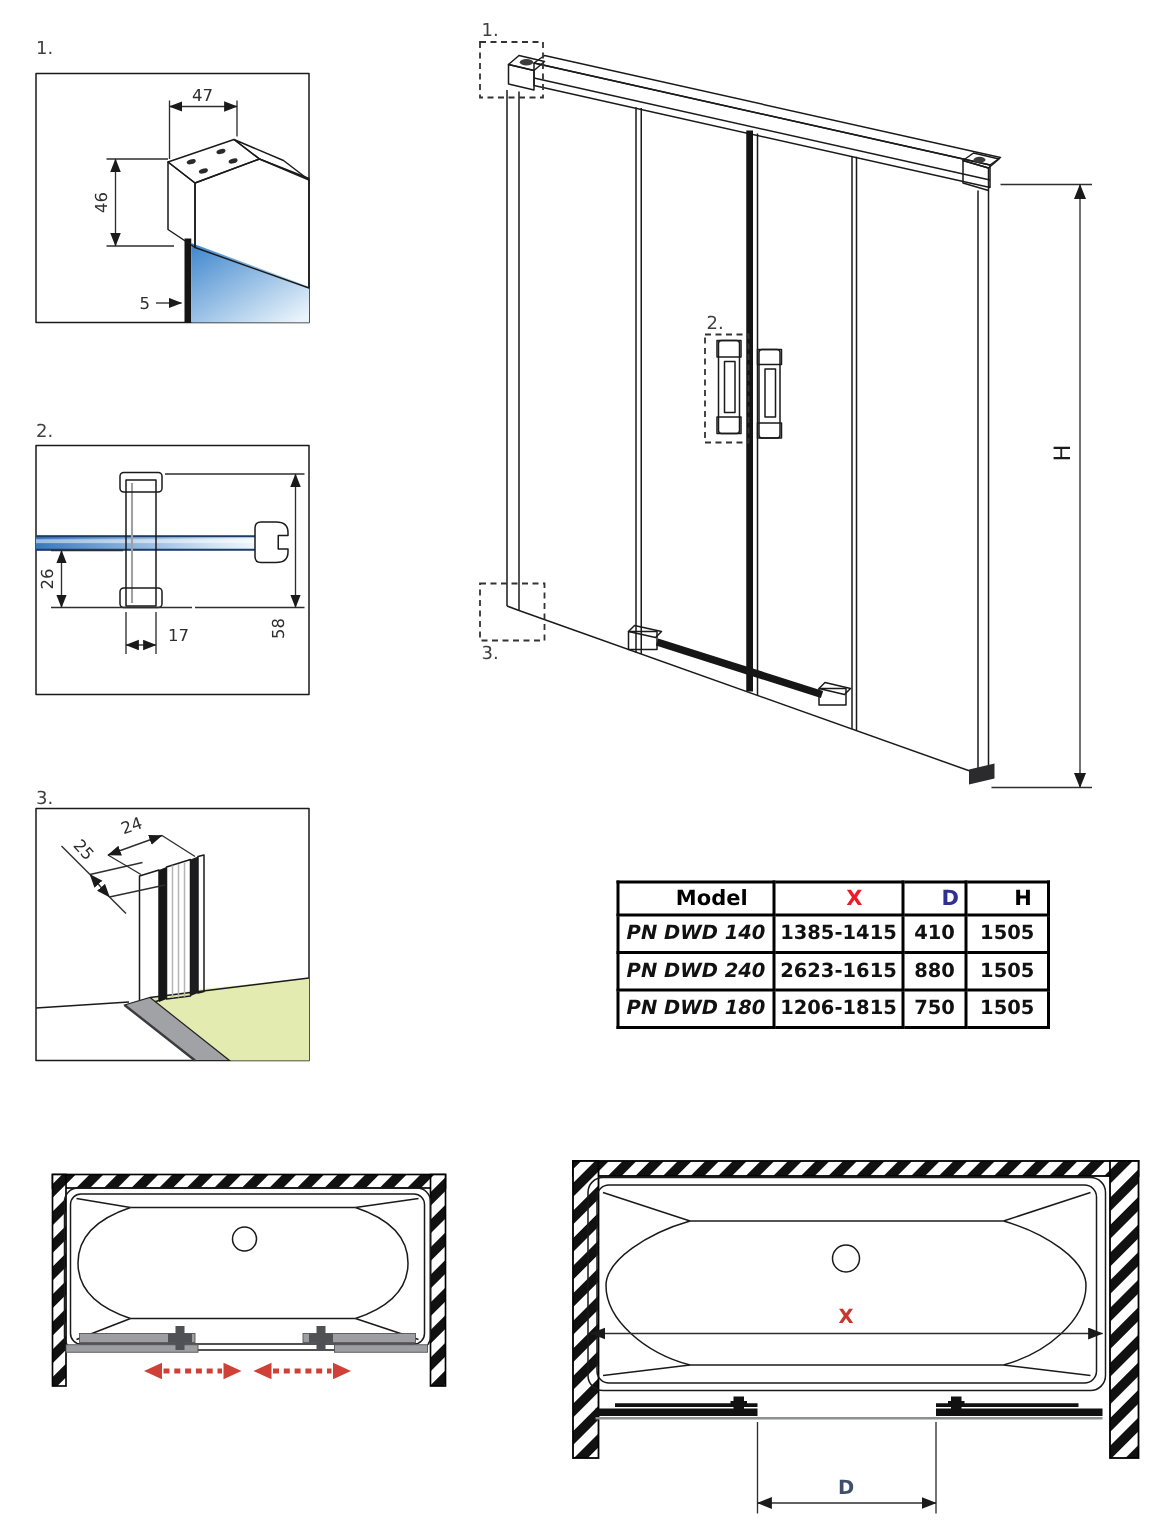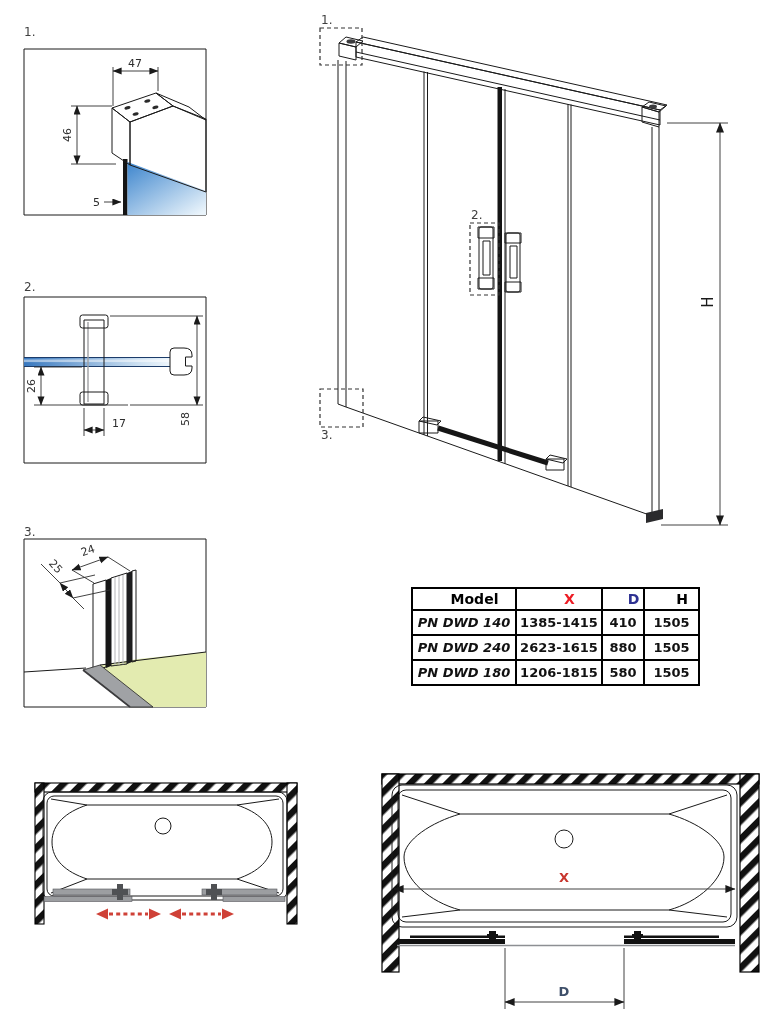--- a/index.html
+++ b/index.html
@@ -257,21 +257,21 @@
     </tr>
     <tr>
       <td class="m">PN DWD 240</td>
       <td>2623-1615</td>
       <td>880</td>
       <td>1505</td>
     </tr>
     <tr>
       <td class="m">PN DWD 180</td>
       <td>1206-1815</td>
-      <td>580</td>
+      <td>750</td>
       <td>1505</td>
     </tr>
   </tbody>
     </table>
 
   <svg style="left:28px;top:778px" width="290" height="160" viewBox="0 0 290 160">
     <defs>
       <pattern id="hE" width="13" height="13" patternUnits="userSpaceOnUse" patternTransform="rotate(45)">
         <rect width="13" height="13" fill="#fff"></rect>
           <rect width="6.5" height="13" fill="#111"></rect>

